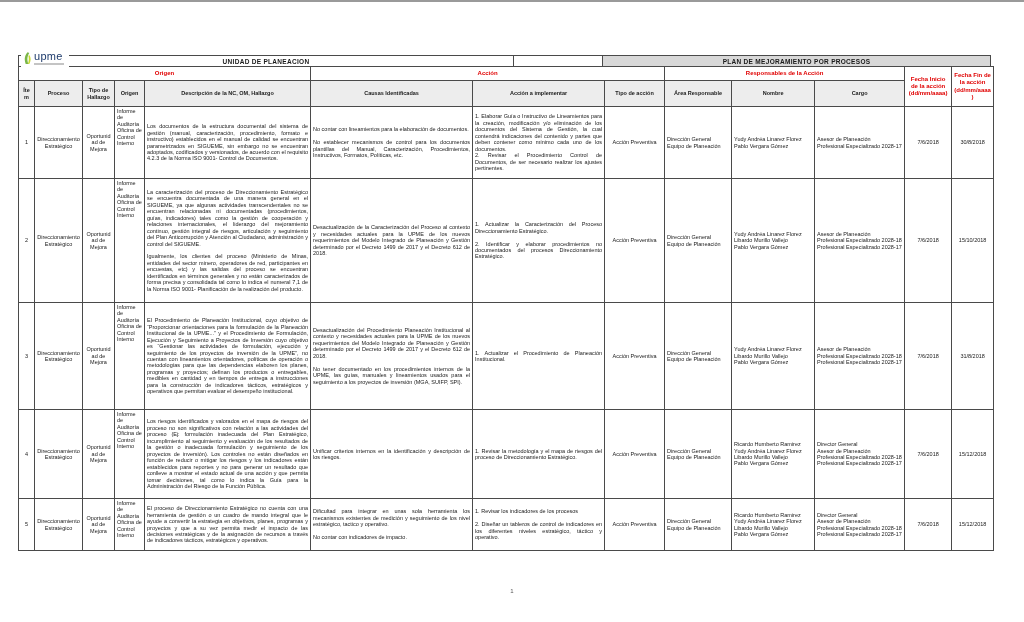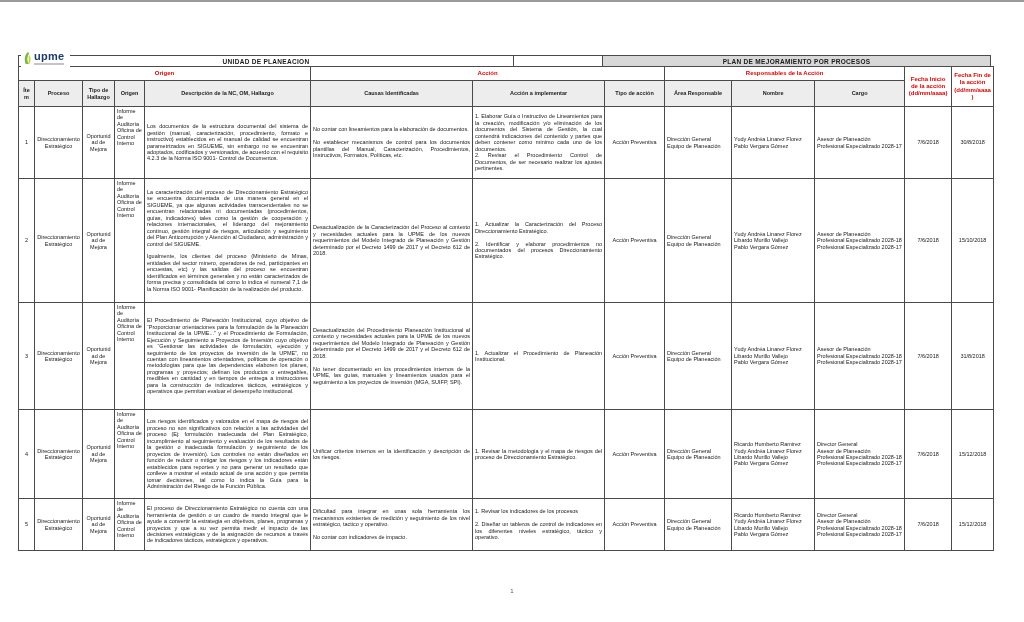--- a/index.html
+++ b/index.html
@@ -16,21 +16,21 @@
   .tb-box { border:1px solid #4a4a4a; height:12px; display:flex; align-items:center; justify-content:center; margin-right:-1px; }
   .tb-left  { width:496px; background:#ffffff; }
   .tb-gap   { width:90px;  background:#ffffff; }
   .tb-right { width:389px; background:#d8d8d8; }
   .tb-box span { font-size:6.5px; font-weight:bold; color:#1a1a1a; letter-spacing:0.3px; white-space:nowrap; }
   .logo {
     position:absolute; left:3px; top:-6px; height:18px; background:#ffffff;
     display:flex; align-items:center; gap:2px; padding:0 5px 0 2px; z-index:2;
   }
   .logo-text-wrap { display:flex; flex-direction:column; line-height:1; }
-  .logo-text { font-size:11px; font-weight:bold; color:#1d3a6b; letter-spacing:0.3px; }
+  .logo-text { font-size:11px; font-weight:normal; color:#1d3a6b; letter-spacing:0.3px; }
   .logo-tagline { width:30px; height:2px; background:#c4c4c4; margin-top:1px; }
 
   
   table { border-collapse:collapse; table-layout:fixed; width:975px; margin-top:-1px; background:#ffffff; }
   th, td {
     border:1px solid #4a4a4a; padding:1px 2px;
     font-size:5.5px; line-height:1.18; color:#1a1a1a;
     white-space:pre-line; overflow:hidden; word-wrap:break-word;
   }
   .band-row th { background:#ffffff; color:#e00000; font-size:6px; font-weight:bold; text-align:center; vertical-align:middle; height:14px; }

